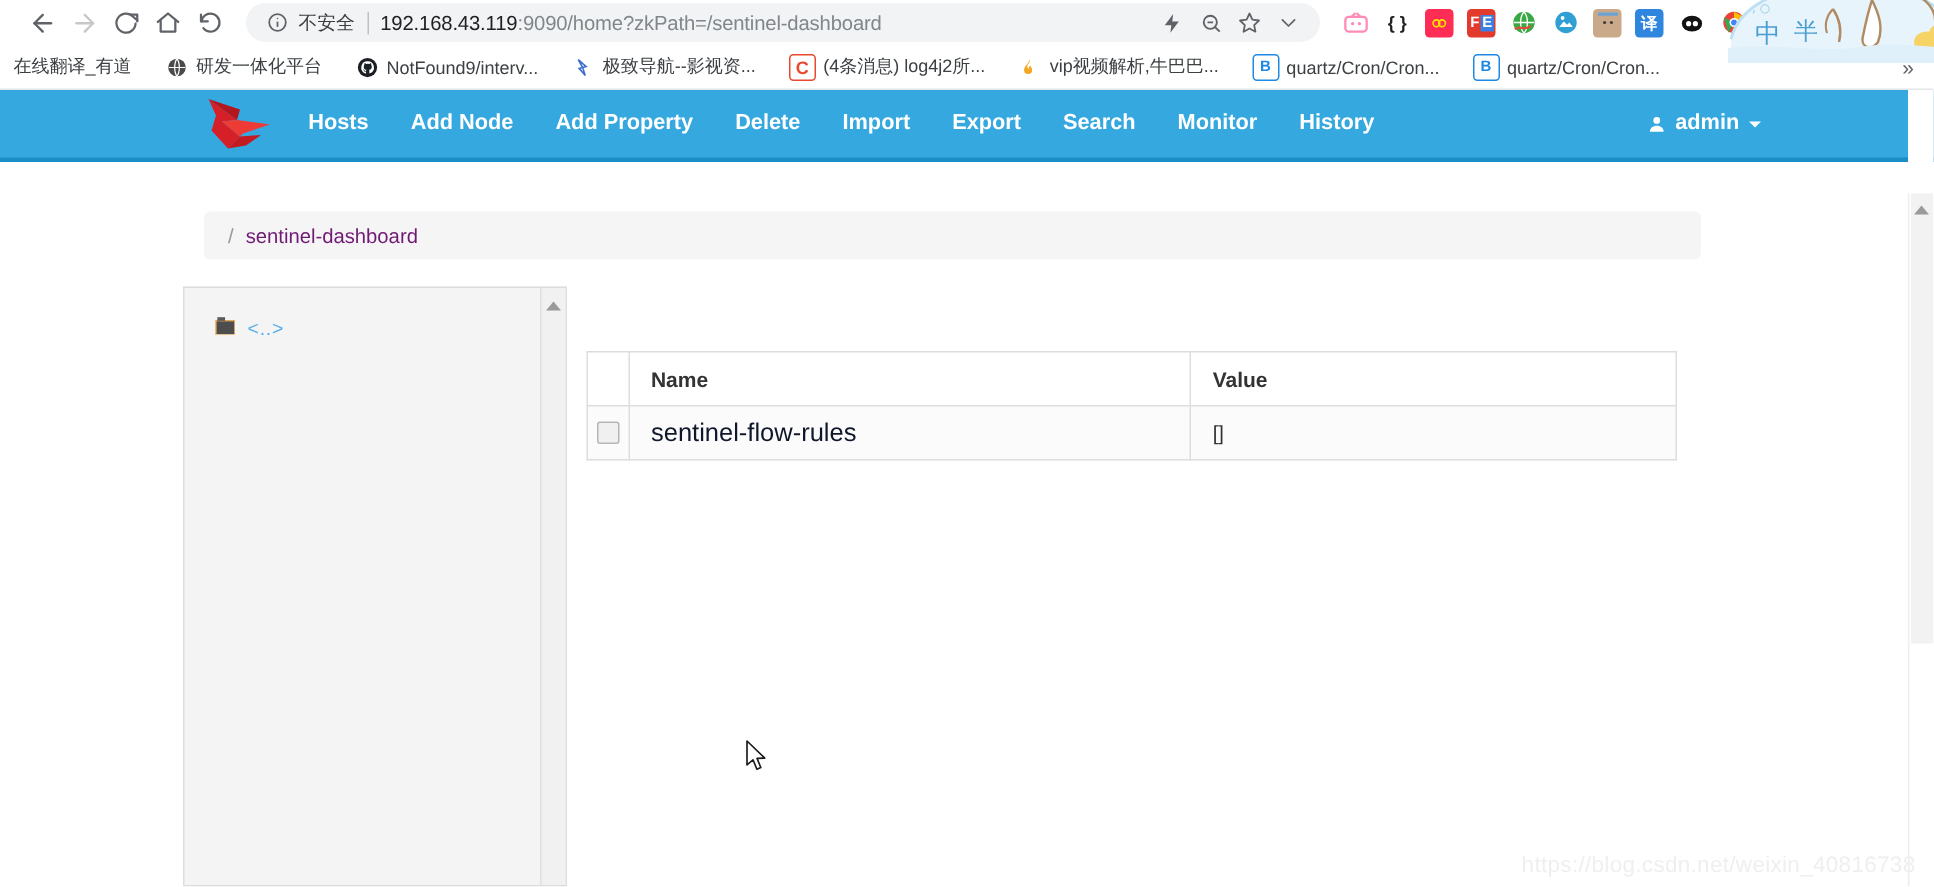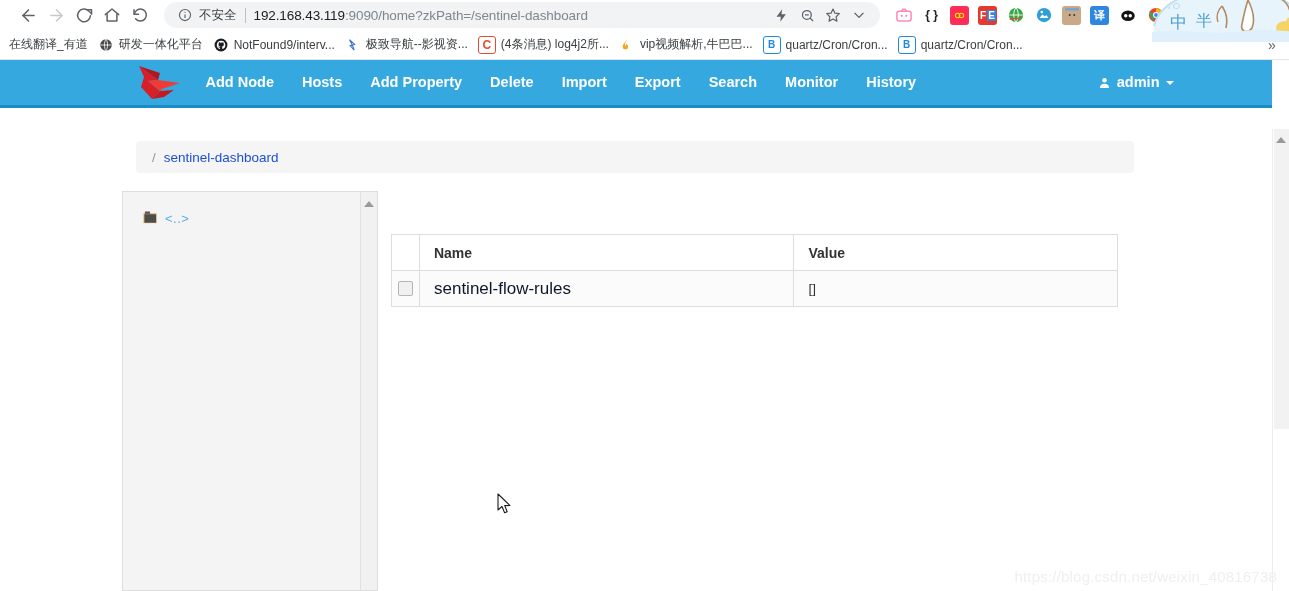--- a/index.html
+++ b/index.html
@@ -131,20 +131,21 @@
     position: absolute;
     left: 0; top: 30px;
     width: 1289px;
     height: 30px;
     display: flex;
     align-items: center;
     background: #ffffff;
     border-bottom: 1px solid #e3e5e8;
     box-sizing: border-box;
     overflow: hidden;
+    gap: 12px;
   }
   .bm {
     display: flex;
     align-items: center;
     height: 24px;
     padding: 0 5px;
     border-radius: 4px;
     font-size: 12px;
     color: #3c4043;
     white-space: nowrap;
@@ -265,21 +266,21 @@
     width: 998px;
     height: 32px;
     background: #f5f5f5;
     border-radius: 4px;
     display: flex;
     align-items: center;
     box-sizing: border-box;
     padding-left: 16px;
   }
   .bc-sep { color: #999999; font-size: 13.5px; margin-right: 8px; }
-  .bc-link { color: #1d4ed8; font-size: 13.5px; text-decoration: none; }
+  .bc-link { color: #701a75; font-size: 13.5px; text-decoration: none; }
 
   
   .tree-panel {
     position: absolute;
     left: 122px; top: 131px;
     width: 256px;
     height: 400px;
     background: #f4f4f4;
     border: 1px solid #dddddd;
     box-sizing: border-box;
@@ -643,22 +644,22 @@
     <div class="navbar-inner">
       <div class="brand">
         <svg width="46" height="40" viewBox="0 0 46 40">
           <path d="M3 3 L22 17 L12 18 L24 28 L16 36 L5 24 L8 14 Z" fill="#d62027"></path>
           <path d="M22 17 L44 20 L26 26 L24 28 L12 18 Z" fill="#ee3b36"></path>
           <path d="M24 28 L38 27 L28 34 L16 36 Z" fill="#c41b22"></path>
           <path d="M3 3 L24 10 L22 17 Z" fill="#b3161d"></path>
         </svg>
       </div>
       <div class="nav-links">
+        <a class="nav-link">Hosts</a>
         <a class="nav-link">Add Node</a>
-        <a class="nav-link">Hosts</a>
         <a class="nav-link">Add Property</a>
         <a class="nav-link">Delete</a>
         <a class="nav-link">Import</a>
         <a class="nav-link">Export</a>
         <a class="nav-link">Search</a>
         <a class="nav-link">Monitor</a>
         <a class="nav-link">History</a>
       </div>
       <div class="nav-right">
         <div class="user-menu">

